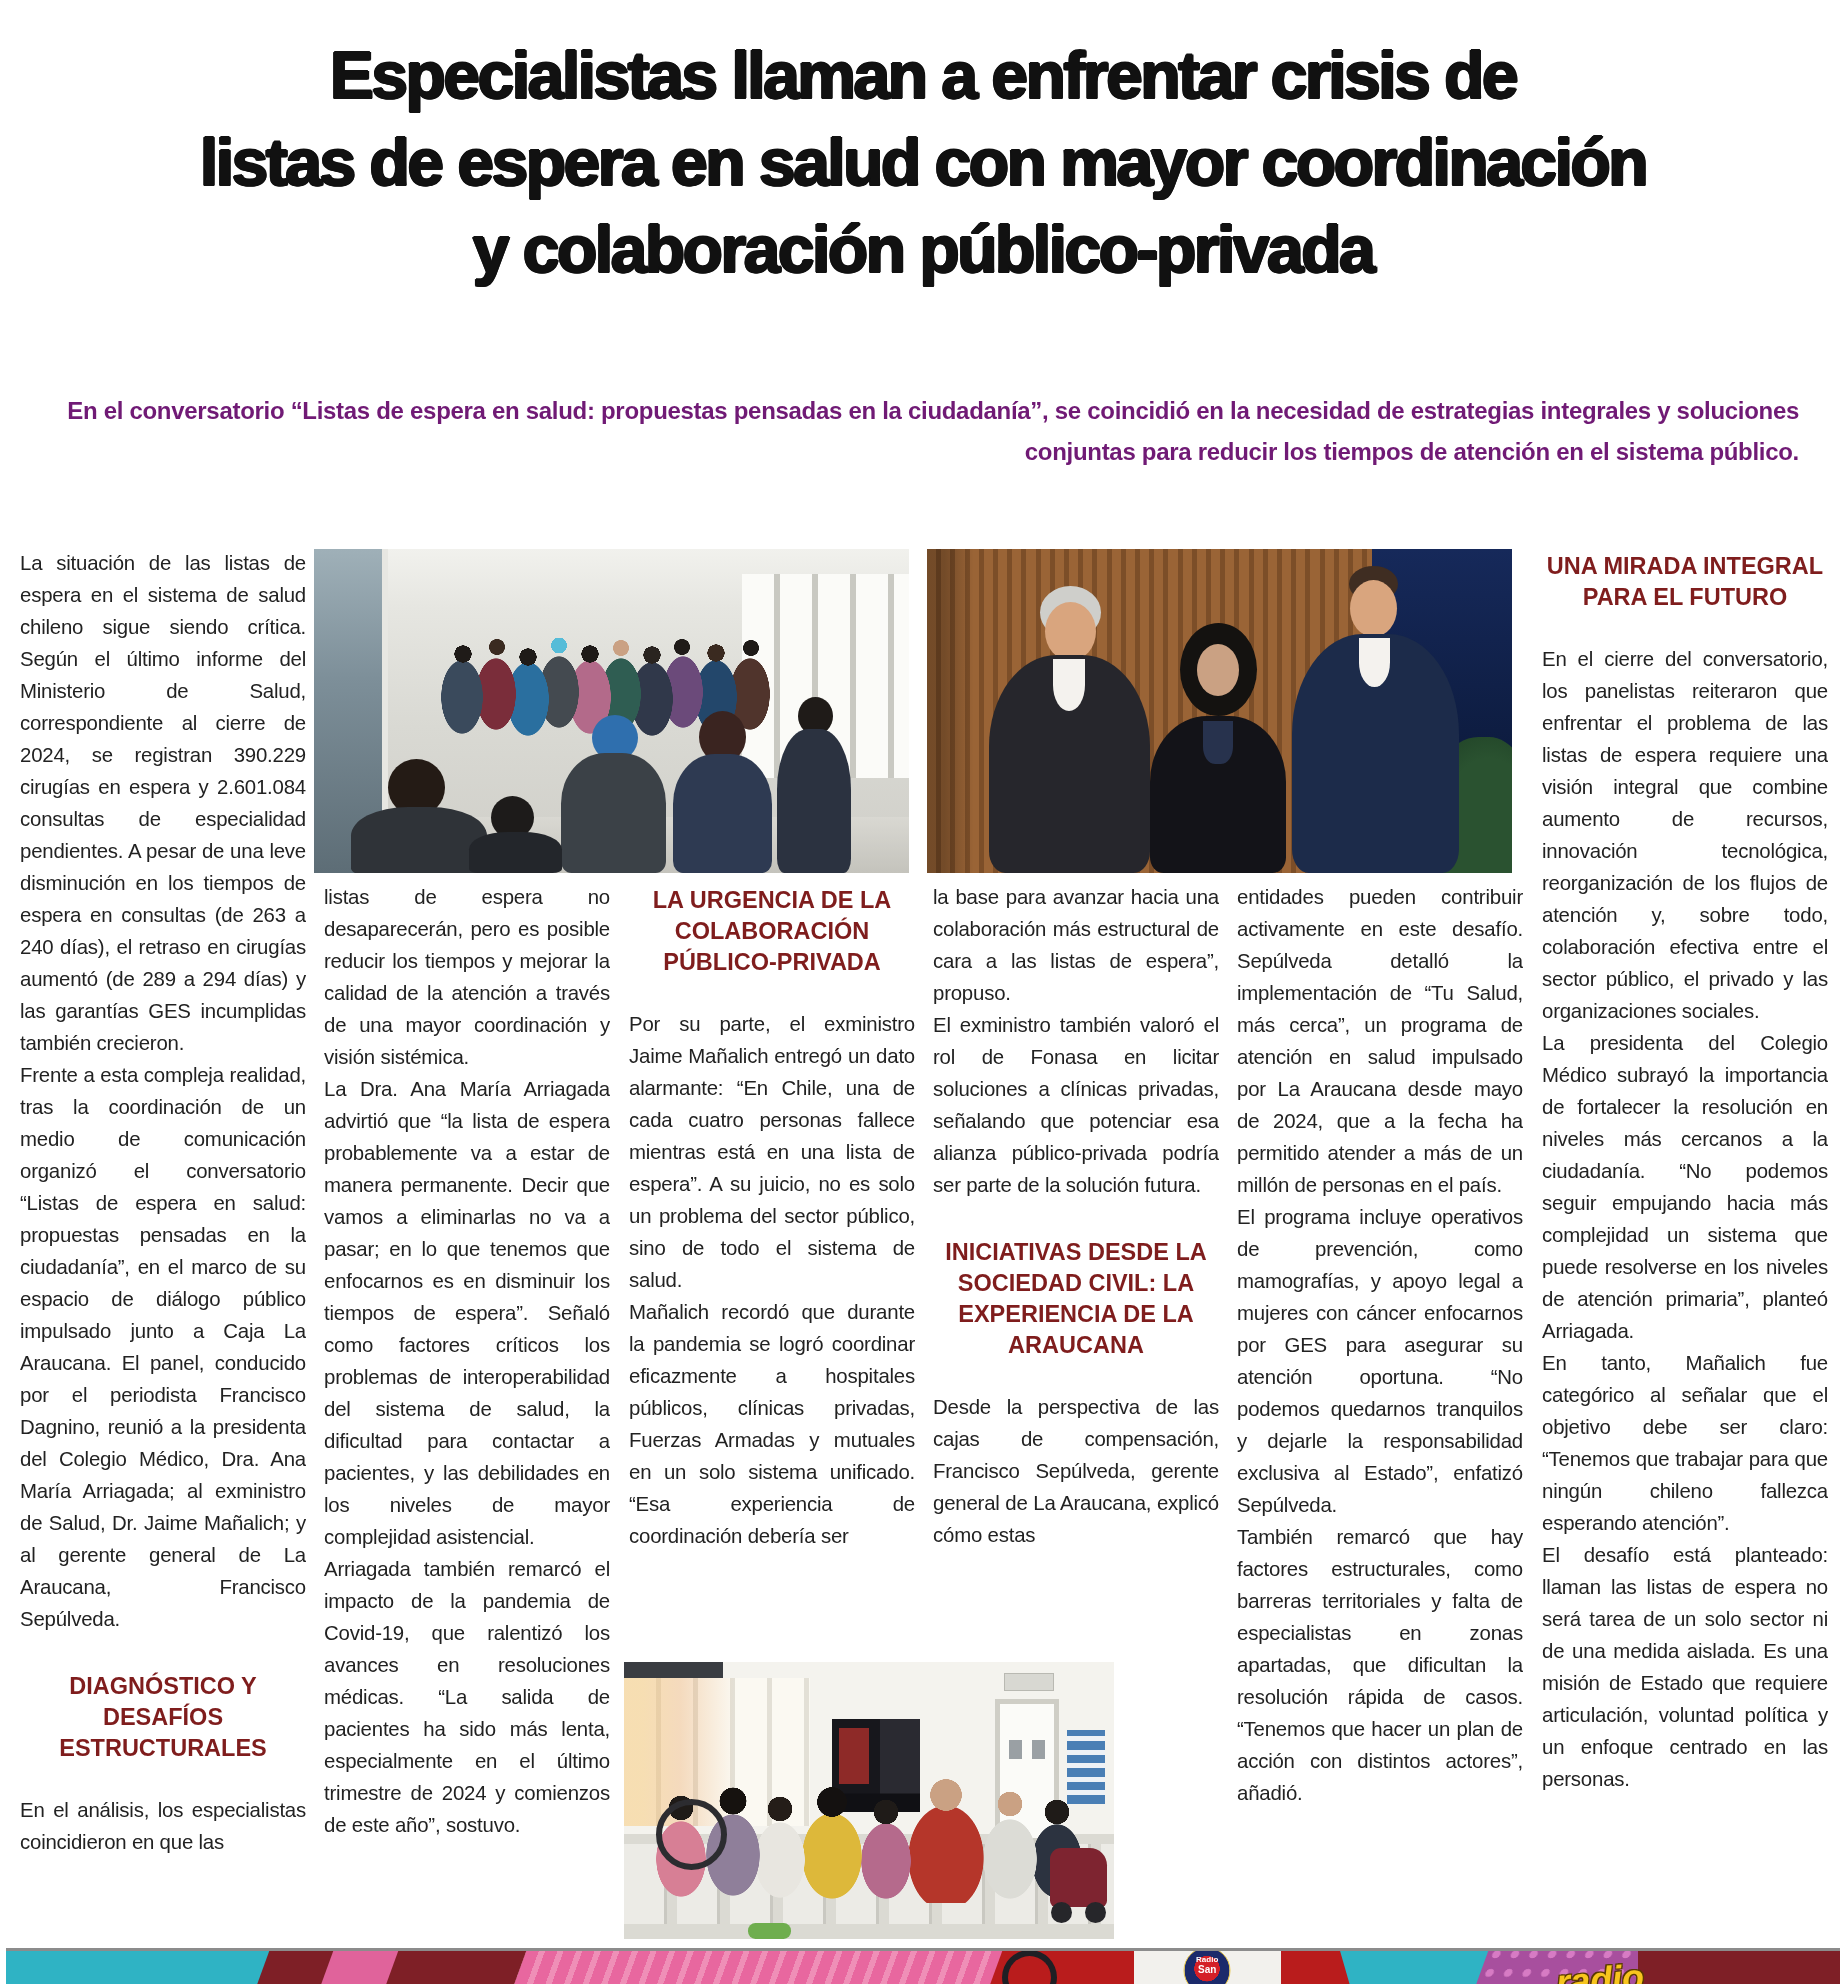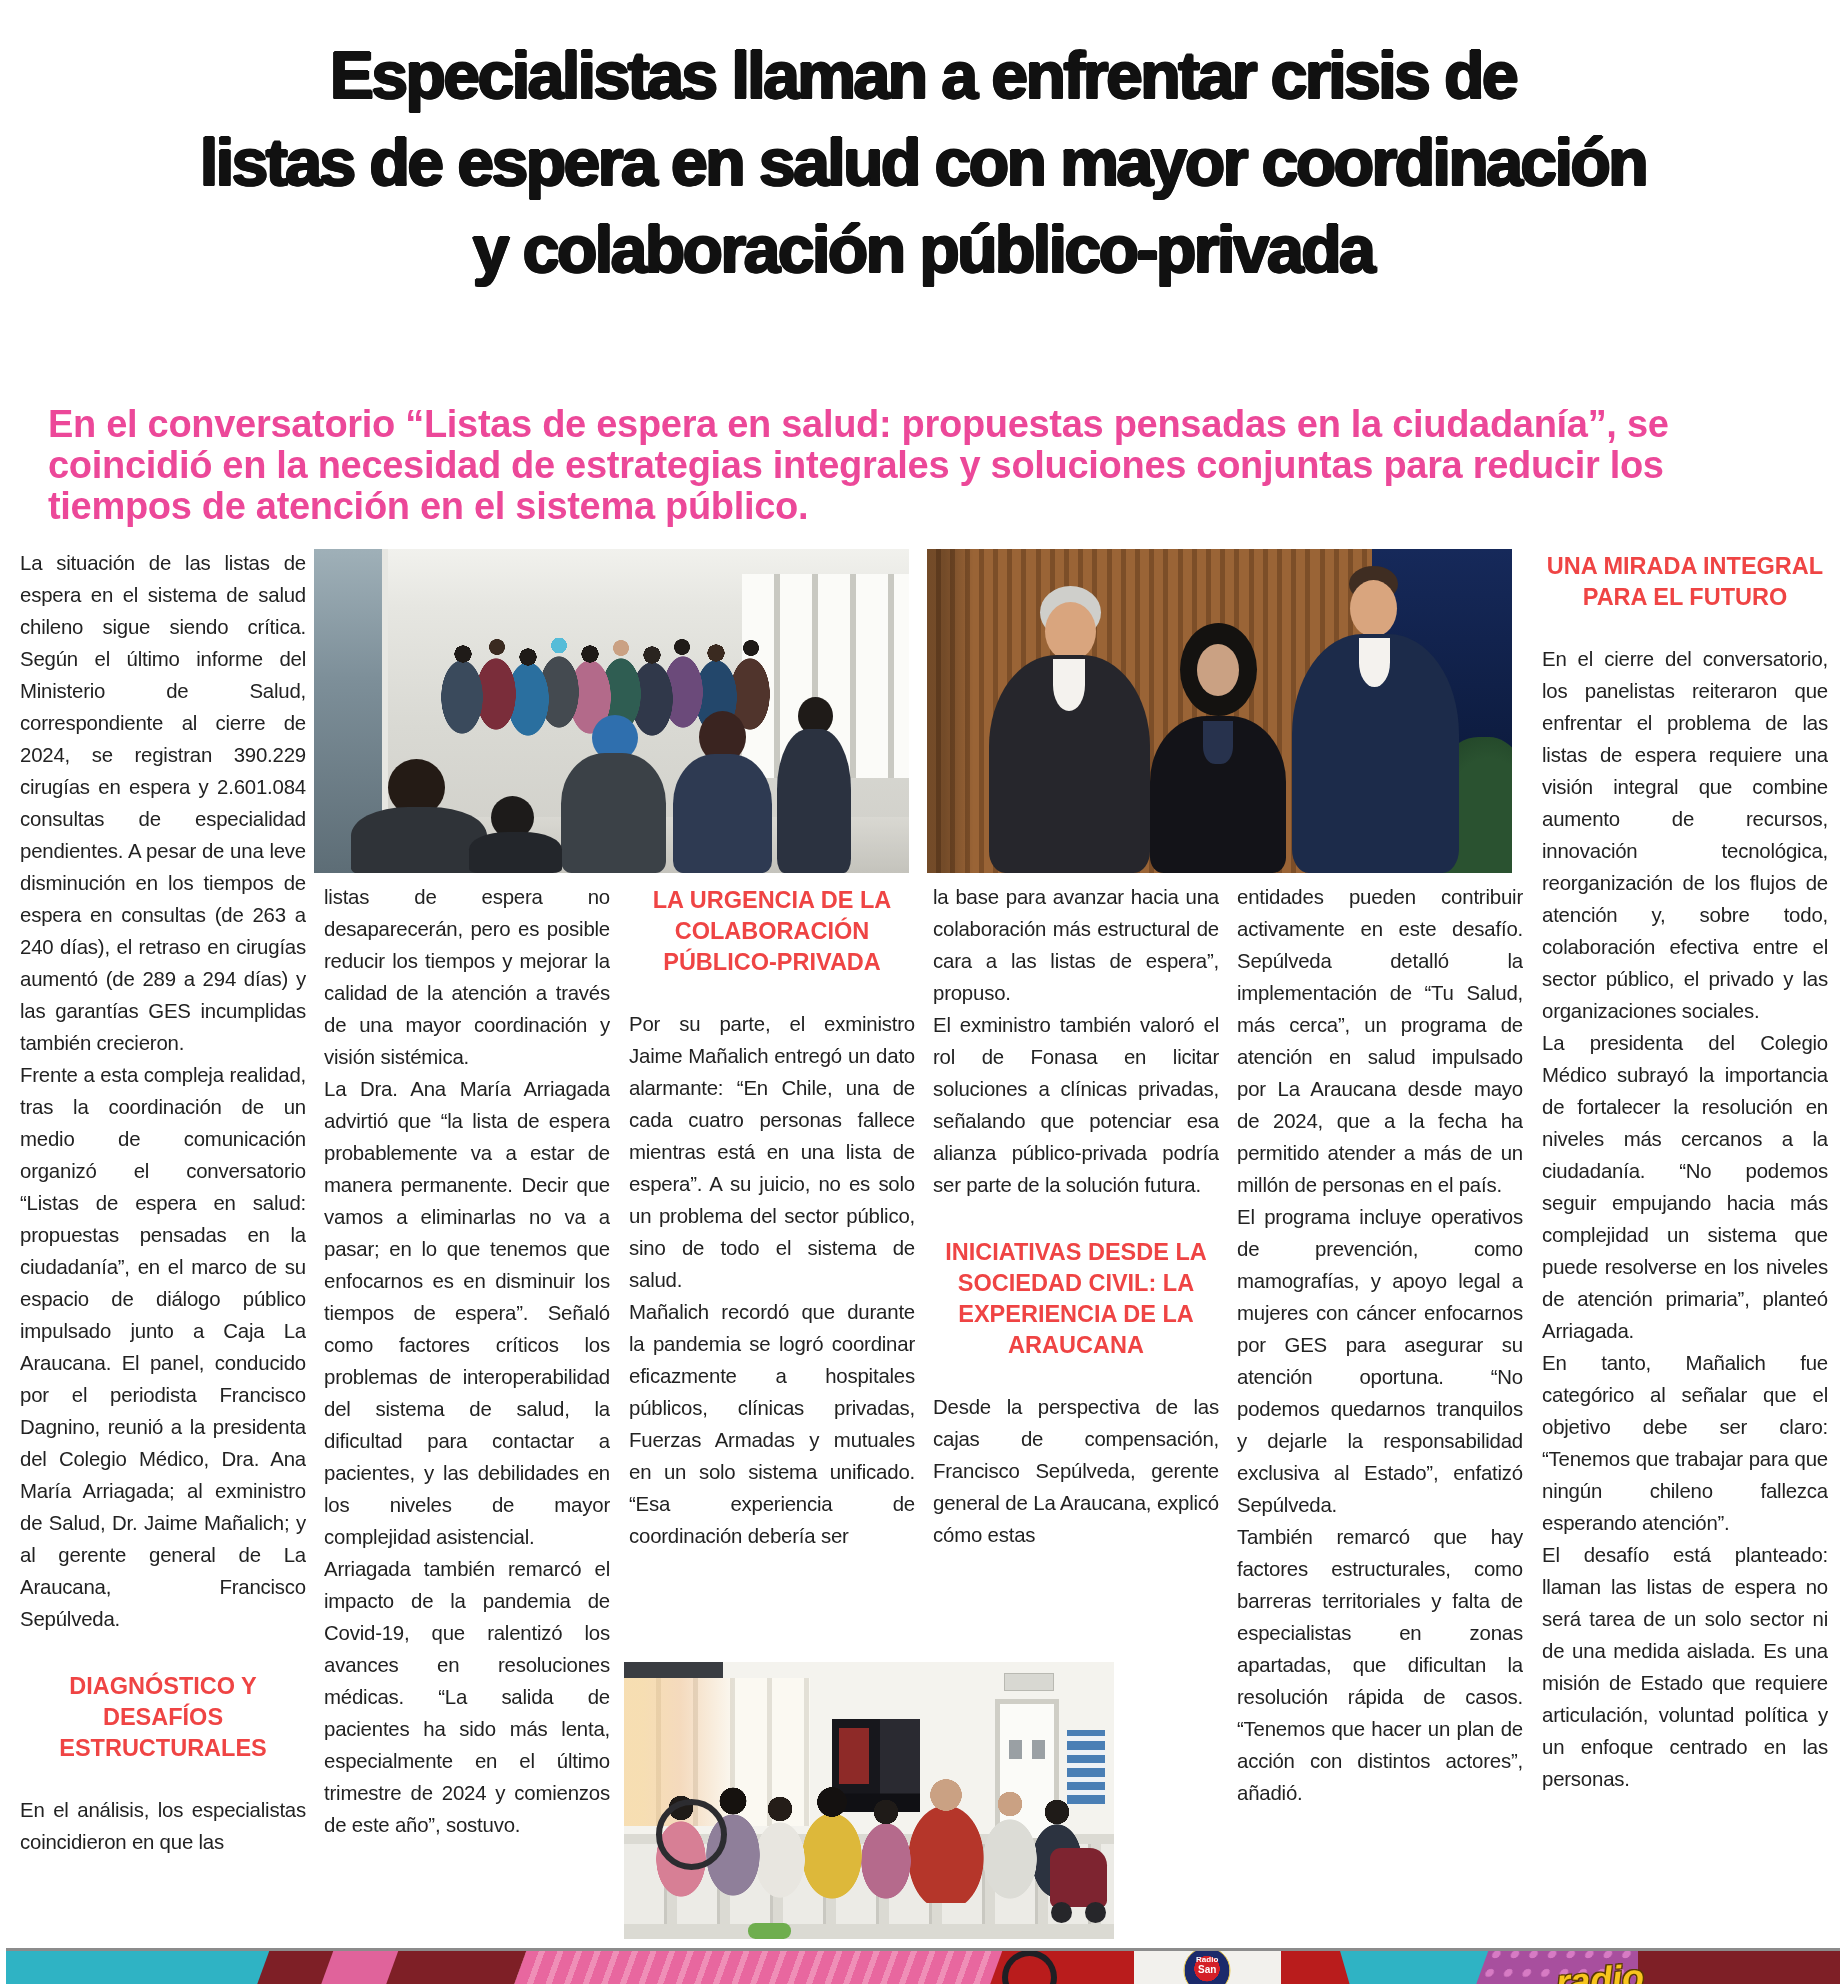--- a/index.html
+++ b/index.html
@@ -6,29 +6,29 @@
   body{width:1846px;height:1985px;position:relative;overflow:hidden;
        font-family:"Liberation Sans",sans-serif;color:#1a1a1a;}
 
   
   .headline{position:absolute;left:0;top:32px;width:1846px;text-align:center;}
   .headline .hl-line{font-size:66px;line-height:87px;font-weight:bold;color:#111;
       letter-spacing:-2.5px;
       text-shadow:1.2px 0 #111,-1.2px 0 #111,0 1.2px #111,0 -1.2px #111,0.9px 0.9px #111,-0.9px 0.9px #111;}
 
   
-  .subhead{position:absolute;left:48px;top:366px;width:1751px;text-align:left;
-      font-size:38px;line-height:41px;font-weight:bold;color:#ec4899;letter-spacing:-0.3px;}
+  .subhead{position:absolute;left:48px;top:366px;width:1751px;text-align:right;
+      font-size:24px;line-height:41px;font-weight:bold;color:#701a75;letter-spacing:-0.3px;}
 
   
   .col{position:absolute;width:286px;overflow:hidden;text-align:justify;
        font-size:20.4px;line-height:32px;letter-spacing:-0.2px;color:#222;}
   .col p{margin:0;}
   .col h3{margin:36px 0 30px 0;text-align:center;font-size:23.5px;line-height:31px;
-          font-weight:bold;color:#ef4444;letter-spacing:0;}
+          font-weight:bold;color:#7f1d1d;letter-spacing:0;}
   .col h3.first{margin-top:3.7px;}
   #col-1{left:20px;  top:547px;  height:1402px;}
   #col-2{left:324px; top:881px; height:1062px;}
   #col-3{left:629px;top:881px; height:775px;}
   #col-4{left:933px;top:881px; height:775px;}
   #col-5{left:1237px;top:881px; height:1062px;}
   #col-6{left:1542px;top:547px;  height:1402px;}
 
   
   .photo{position:absolute;overflow:hidden;background:#ddd;}

